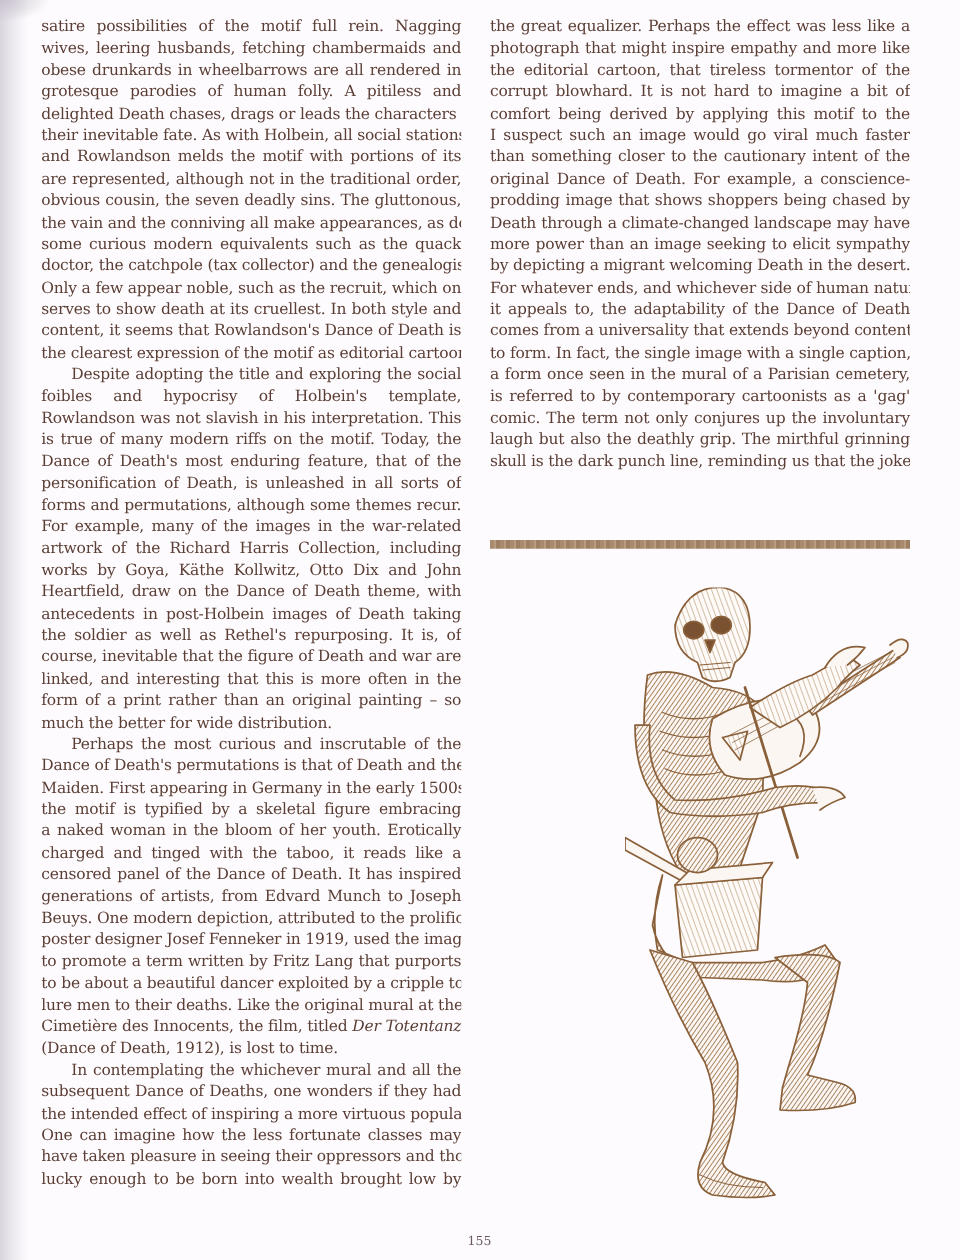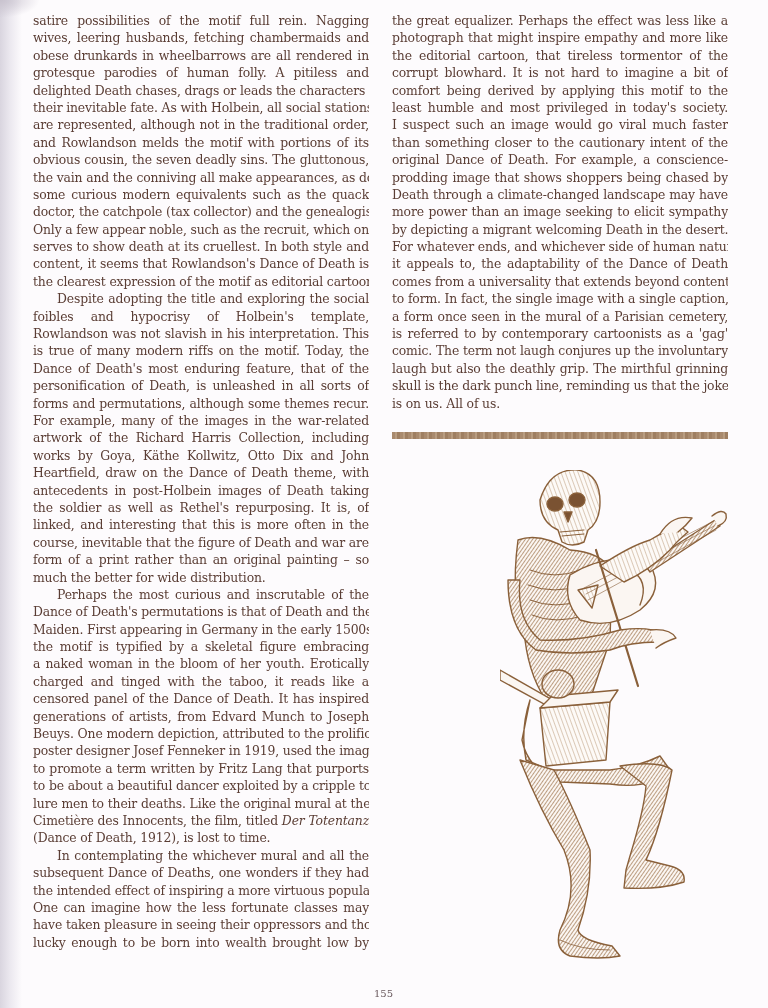--- a/index.html
+++ b/index.html
@@ -50,22 +50,22 @@
 <div class="gutter-shadow"></div>
 <div class="corner-shadow"></div>
 
 <div class="col col-left">
   <span class="line">satire possibilities of the motif full rein. Nagging</span>
   <span class="line">wives, leering husbands, fetching chambermaids and</span>
   <span class="line">obese drunkards in wheelbarrows are all rendered in</span>
   <span class="line">grotesque parodies of human folly. A pitiless and</span>
   <span class="line">delighted Death chases, drags or leads the characters to</span>
   <span class="line">their inevitable fate. As with Holbein, all social stations</span>
+  <span class="line">and Rowlandson melds the motif with portions of its</span>
   <span class="line">are represented, although not in the traditional order,</span>
-  <span class="line">and Rowlandson melds the motif with portions of its</span>
   <span class="line">obvious cousin, the seven deadly sins. The gluttonous,</span>
   <span class="line">the vain and the conniving all make appearances, as do</span>
   <span class="line">some curious modern equivalents such as the quack</span>
   <span class="line">doctor, the catchpole (tax collector) and the genealogist.</span>
   <span class="line">Only a few appear noble, such as the recruit, which only</span>
   <span class="line">serves to show death at its cruellest. In both style and</span>
   <span class="line">content, it seems that Rowlandson's Dance of Death is</span>
   <span class="line last">the clearest expression of the motif as editorial cartoon.</span>
   <span class="line indent">Despite adopting the title and exploring the social</span>
   <span class="line">foibles and hypocrisy of Holbein's template,</span>
@@ -73,22 +73,22 @@
   <span class="line">is true of many modern riffs on the motif. Today, the</span>
   <span class="line">Dance of Death's most enduring feature, that of the</span>
   <span class="line">personification of Death, is unleashed in all sorts of</span>
   <span class="line">forms and permutations, although some themes recur.</span>
   <span class="line">For example, many of the images in the war-related</span>
   <span class="line">artwork of the Richard Harris Collection, including</span>
   <span class="line">works by Goya, Käthe Kollwitz, Otto Dix and John</span>
   <span class="line">Heartfield, draw on the Dance of Death theme, with</span>
   <span class="line">antecedents in post-Holbein images of Death taking</span>
   <span class="line">the soldier as well as Rethel's repurposing. It is, of</span>
+  <span class="line">course, inevitable that the figure of Death and war are</span>
   <span class="line">linked, and interesting that this is more often in the</span>
-  <span class="line">course, inevitable that the figure of Death and war are</span>
   <span class="line">form of a print rather than an original painting – so</span>
   <span class="line last">much the better for wide distribution.</span>
   <span class="line indent">Perhaps the most curious and inscrutable of the</span>
   <span class="line">Dance of Death's permutations is that of Death and the</span>
   <span class="line">Maiden. First appearing in Germany in the early 1500s,</span>
   <span class="line">the motif is typified by a skeletal figure embracing</span>
   <span class="line">a naked woman in the bloom of her youth. Erotically</span>
   <span class="line">charged and tinged with the taboo, it reads like a</span>
   <span class="line">censored panel of the Dance of Death. It has inspired</span>
   <span class="line">generations of artists, from Edvard Munch to Joseph</span>
@@ -106,38 +106,36 @@
   <span class="line">have taken pleasure in seeing their oppressors and those</span>
   <span class="line">lucky enough to be born into wealth brought low by</span>
 </div>
 
 <div class="col col-right">
   <span class="line">the great equalizer. Perhaps the effect was less like a</span>
   <span class="line">photograph that might inspire empathy and more like</span>
   <span class="line">the editorial cartoon, that tireless tormentor of the</span>
   <span class="line">corrupt blowhard. It is not hard to imagine a bit of</span>
   <span class="line">comfort being derived by applying this motif to the</span>
-  <span class="line">least humble and most privileged in today's society.</span>
   <span class="line">I suspect such an image would go viral much faster</span>
   <span class="line">than something closer to the cautionary intent of the</span>
   <span class="line">original Dance of Death. For example, a conscience-</span>
   <span class="line">prodding image that shows shoppers being chased by</span>
   <span class="line">Death through a climate-changed landscape may have</span>
   <span class="line">more power than an image seeking to elicit sympathy</span>
   <span class="line">by depicting a migrant welcoming Death in the desert.</span>
   <span class="line">For whatever ends, and whichever side of human nature</span>
   <span class="line">it appeals to, the adaptability of the Dance of Death</span>
   <span class="line">comes from a universality that extends beyond content</span>
   <span class="line">to form. In fact, the single image with a single caption,</span>
   <span class="line">a form once seen in the mural of a Parisian cemetery,</span>
   <span class="line">is referred to by contemporary cartoonists as a 'gag'</span>
-  <span class="line">comic. The term not laugh conjures up the involuntary</span>
+  <span class="line">comic. The term not only conjures up the involuntary</span>
   <span class="line">laugh but also the deathly grip. The mirthful grinning</span>
   <span class="line">skull is the dark punch line, reminding us that the joke</span>
-  <span class="line last">is on us. All of us.</span>
 </div>
 
 <div class="rule"></div>
 
 <div class="figure">
   <svg width="250" height="500" viewBox="0 0 250 500">
     <defs>
       <pattern id="hatch" width="3" height="3" patternUnits="userSpaceOnUse" patternTransform="rotate(35)">
         <rect width="3" height="3" fill="#fbf6f2"></rect>
         <line x1="0" y1="0" x2="0" y2="3" stroke="#9a6e45" stroke-width="1.3"></line>

